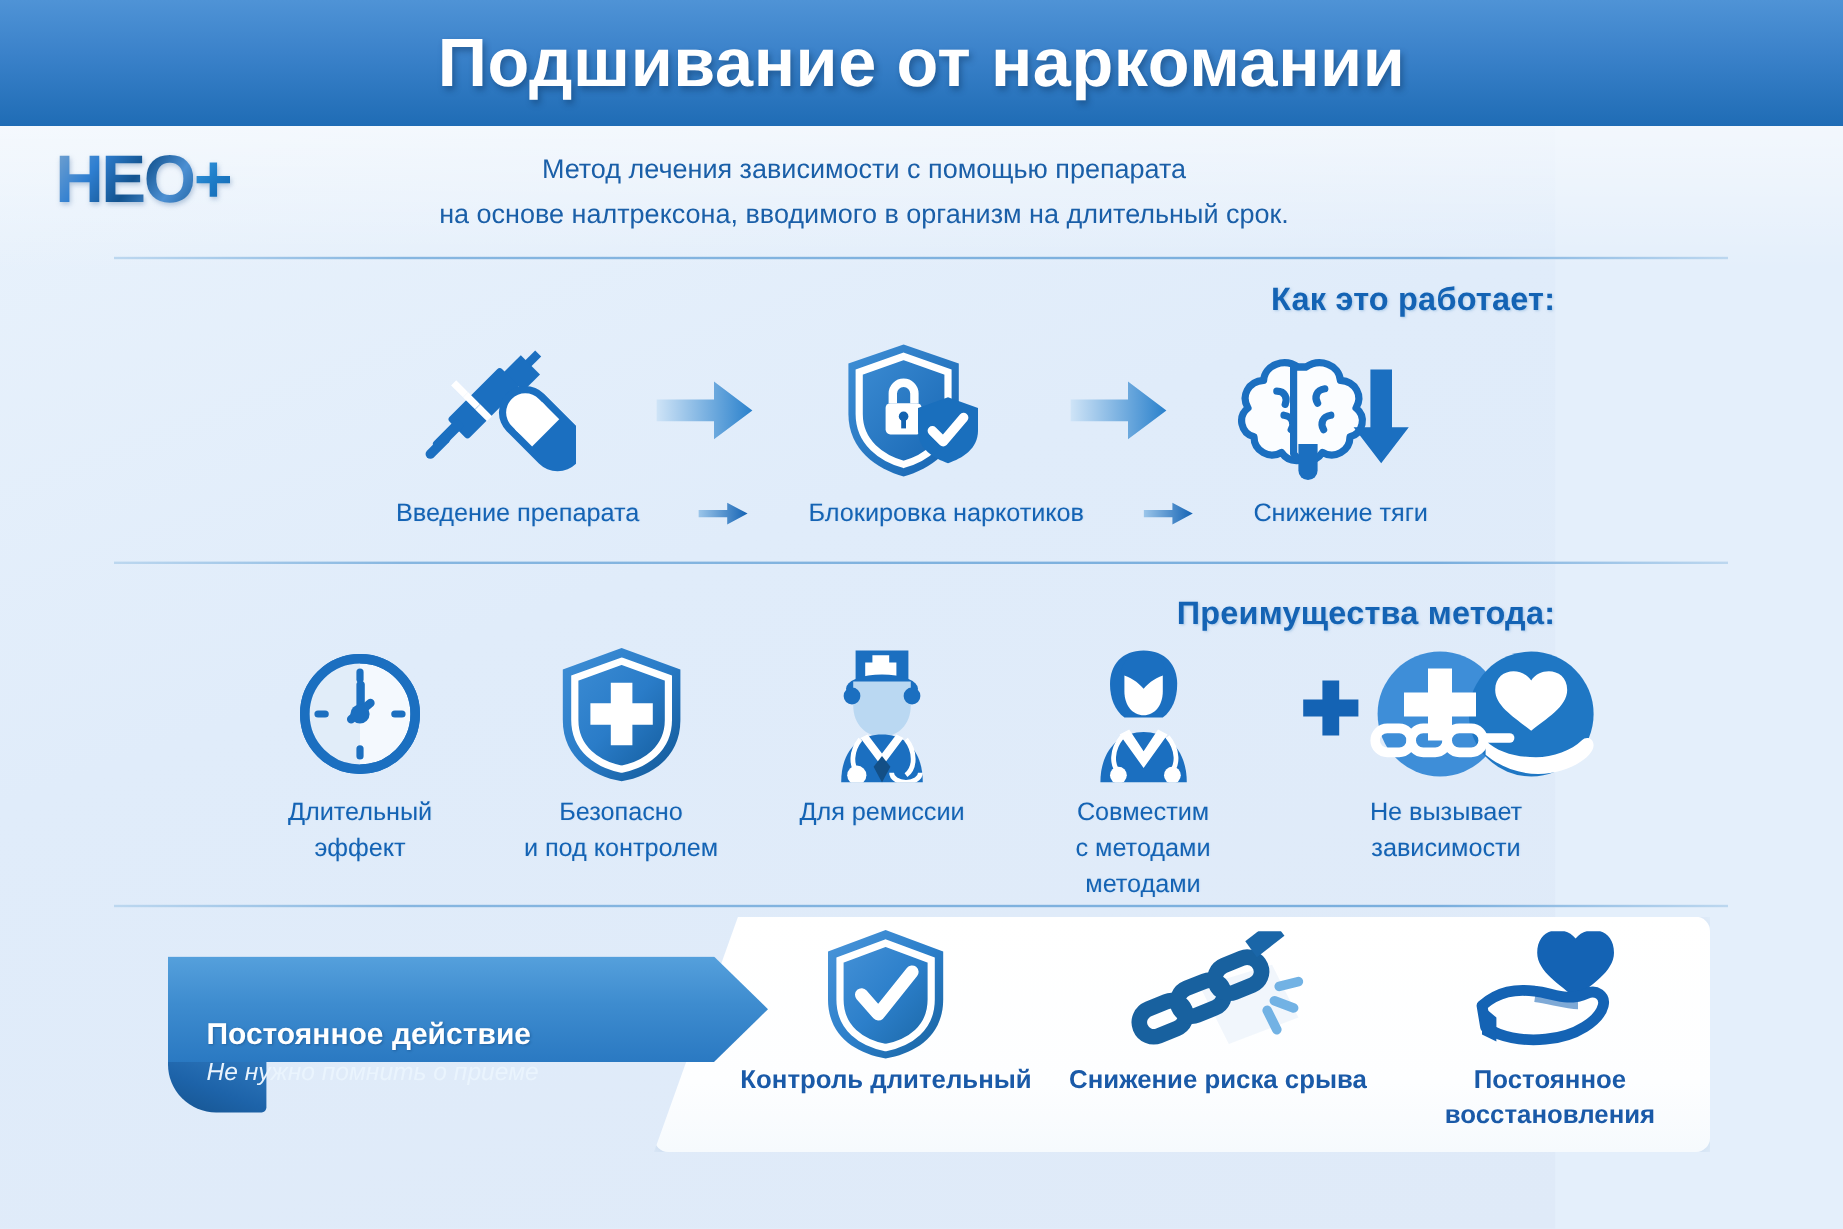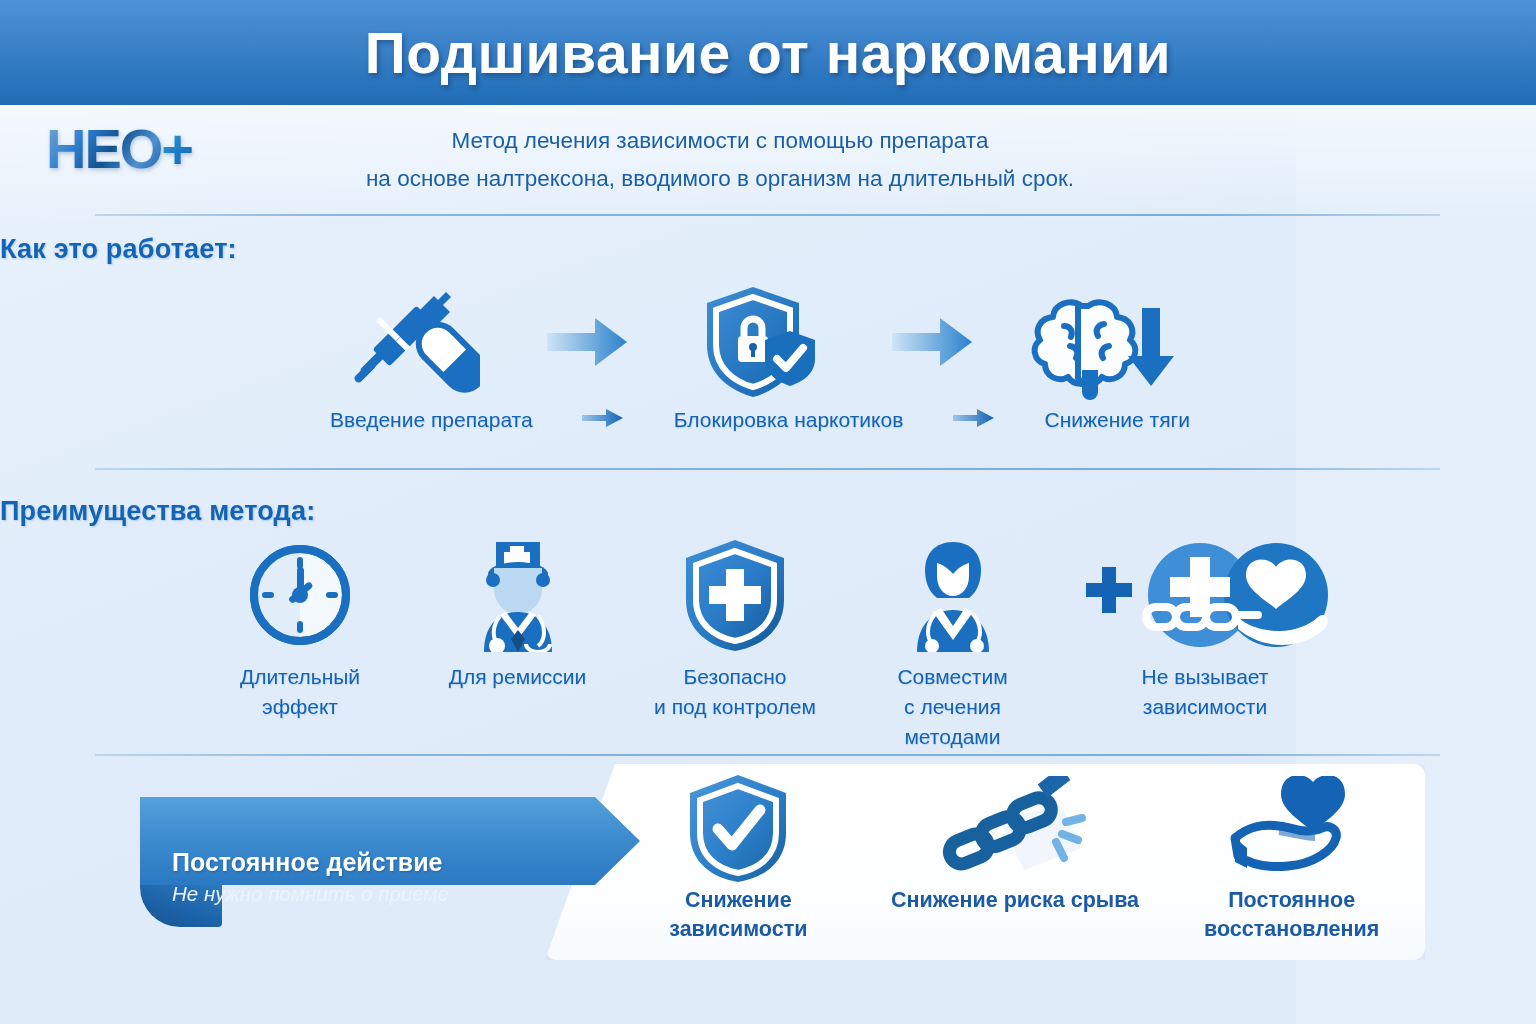--- a/index.html
+++ b/index.html
@@ -51,38 +51,38 @@
   .divider{
     position:absolute;left:95px;width:1345px;height:2px;
     background:linear-gradient(90deg,#bcd7ef 0%,#86b6e0 18%,#79aedd 82%,#bcd7ef 100%);
   }
   #div1{top:214px;}
   #div2{top:468px;}
   #div3{top:754px;}
 
   
   .sec-title{
-    position:absolute;width:100%;text-align:left;
+    position:absolute;width:100%;text-align:right;
     color:#1463b4;font-size:27px;font-weight:bold;letter-spacing:.2px;
     text-shadow:1px 1px 2px rgba(120,170,215,.5);
   }
   #t-how{top:234px;}
   #t-ben{top:496px;}
 
   
   .how-icons{
     position:absolute;top:282px;left:340px;width:840px;height:120px;
     display:flex;align-items:center;justify-content:space-between;
   }
   .how-icons .icbox{width:150px;height:118px;display:flex;align-items:center;justify-content:center;}
   .how-icons .bigarrow{width:90px;height:60px;display:flex;align-items:center;justify-content:center;}
 
   .how-labels{
     position:absolute;top:408px;left:330px;width:860px;height:40px;
-    display:flex;align-items:flex-start;justify-content:space-between;
+    display:flex;align-items:center;justify-content:space-between;
   }
   .how-labels .lab{
     color:#1463b4;font-size:21px;font-weight:500;white-space:nowrap;
     text-shadow:.5px .5px 1px rgba(150,190,225,.5);
   }
   .how-labels .smallarrow{width:46px;display:flex;align-items:center;justify-content:center;}
 
   
   .ben-row{
     position:absolute;top:540px;left:200px;width:1140px;height:200px;
@@ -294,20 +294,41 @@
           <circle cx="52" cy="52" r="8" fill="#1b6fc0"></circle>
         </svg>
       </div>
       <div class="cap">
         <div>Длительный эффект</div>
       </div>
     </div>
 
     <div class="ben">
       <div class="icn">
+        <svg width="108" height="116" viewBox="0 0 108 116">
+          <defs>
+            <linearGradient id="shc" x1="0" y1="0" x2="1" y2="1">
+              <stop offset="0" stop-color="#3f8fd6"></stop>
+                <stop offset=".5" stop-color="#2a7cc8"></stop>
+                <stop offset="1" stop-color="#0f5694"></stop>
+            </linearGradient>
+          </defs>
+          <path d="M54 3 L103 21 V63 C103 94 79 110 54 114 C29 110 5 94 5 63 V21 Z" fill="url(#shc)"></path>
+          <path d="M54 14 L93 28 V63 C93 87 74 100 54 104 C34 100 15 87 15 63 V28 Z" fill="none" stroke="#ffffff" stroke-width="6"></path>
+          <path d="M45 32 h18 v17 h17 v18 h-17 v17 h-18 v-17 h-17 v-18 h17 Z" fill="#fff"></path>
+        </svg>
+      </div>
+      <div class="cap">
+        <div>Безопасно</div>
+        <div>и под контролем</div>
+      </div>
+    </div>
+
+    <div class="ben">
+      <div class="icn">
         <svg width="104" height="114" viewBox="0 0 104 114">
           <path d="M30 4 h44 v24 h-44 Z" fill="#1b6fc0"></path>
           <path d="M44 8 h14 v6 h6 v12 h-6 v6 h-14 v-6 h-6 v-12 h6 Z" fill="#fff"></path>
           <ellipse cx="52" cy="36" rx="30" ry="12" fill="#1b6fc0"></ellipse>
           <path d="M28 30 h48 v20 c0 16 -11 26 -24 26 c-13 0 -24 -10 -24 -26 Z" fill="#bad8f2"></path>
           <circle cx="27" cy="42" r="7" fill="#1b6fc0"></circle>
           <circle cx="77" cy="42" r="7" fill="#1b6fc0"></circle>
           <path d="M18 114 c0 -26 14 -40 34 -40 c20 0 34 14 34 40 Z" fill="#1b6fc0"></path>
           <path d="M40 74 l12 16 l12 -16 l6 3 l-18 24 l-18 -24 Z" fill="#fff"></path>
           <path d="M52 92 l7 9 l-7 13 l-7 -13 Z" fill="#134f86"></path>
@@ -317,56 +338,35 @@
           <path d="M60 106 a12 8 0 0 0 24 0" fill="none" stroke="#fff" stroke-width="4"></path>
         </svg>
       </div>
       <div class="cap">
         <div>Для ремиссии</div>
       </div>
     </div>
 
     <div class="ben">
       <div class="icn">
-        <svg width="108" height="116" viewBox="0 0 108 116">
-          <defs>
-            <linearGradient id="shc" x1="0" y1="0" x2="1" y2="1">
-              <stop offset="0" stop-color="#3f8fd6"></stop>
-                <stop offset=".5" stop-color="#2a7cc8"></stop>
-                <stop offset="1" stop-color="#0f5694"></stop>
-            </linearGradient>
-          </defs>
-          <path d="M54 3 L103 21 V63 C103 94 79 110 54 114 C29 110 5 94 5 63 V21 Z" fill="url(#shc)"></path>
-          <path d="M54 14 L93 28 V63 C93 87 74 100 54 104 C34 100 15 87 15 63 V28 Z" fill="none" stroke="#ffffff" stroke-width="6"></path>
-          <path d="M45 32 h18 v17 h17 v18 h-17 v17 h-18 v-17 h-17 v-18 h17 Z" fill="#fff"></path>
-        </svg>
-      </div>
-      <div class="cap">
-        <div>Безопасно</div>
-        <div>и под контролем</div>
-      </div>
-    </div>
-
-    <div class="ben">
-      <div class="icn">
         <svg width="104" height="114" viewBox="0 0 104 114">
           <path d="M52 4 c-18 0 -28 12 -28 28 c0 12 4 22 12 28 h32 c8 -6 12 -16 12 -28 c0 -16 -10 -28 -28 -28 Z" fill="#1b6fc0"></path>
           <path d="M36 24 c0 -10 6 -16 16 -16 c10 0 16 6 16 16 v14 c0 12 -7 20 -16 20 c-9 0 -16 -8 -16 -20 Z" fill="#fff"></path>
           <path d="M52 6 c12 0 18 8 19 18 c-8 2 -14 6 -19 12 c-5 -6 -11 -10 -19 -12 C34 14 40 6 52 6 Z" fill="#1b6fc0"></path>
           <path d="M16 114 c0 -27 16 -42 36 -42 c20 0 36 15 36 42 Z" fill="#1b6fc0"></path>
           <path d="M40 70 l12 18 l12 -18 l8 4 l-20 28 l-20 -28 Z" fill="#fff"></path>
           <path d="M34 76 c-9 11 -9 24 -2 30" fill="none" stroke="#fff" stroke-width="4"></path>
           <circle cx="31" cy="108" r="7" fill="#fff"></circle>
           <path d="M72 76 c9 11 9 24 2 30" fill="none" stroke="#fff" stroke-width="4"></path>
           <circle cx="76" cy="108" r="7" fill="#fff"></circle>
         </svg>
       </div>
       <div class="cap">
         <div>Совместим</div>
-        <div>с лечения</div>
+        <div>с методами</div>
         <div>методами</div>
       </div>
     </div>
 
     <div class="ben wide">
       <div class="icn">
         <svg width="250" height="112" viewBox="0 0 250 112">
           <path d="M6 44 h16 v-16 h14 v16 h16 v14 h-16 v16 h-14 v-16 h-16 Z" fill="#1463b4"></path>
           <circle cx="120" cy="56" r="52" fill="#3e8ed8"></circle>
           <circle cx="196" cy="56" r="52" fill="#1f77c4"></circle>
@@ -411,21 +411,21 @@
                 <stop offset=".52" stop-color="#2c7fca"></stop>
                 <stop offset="1" stop-color="#17629f"></stop>
             </linearGradient>
           </defs>
           <path d="M52 2 L100 20 V60 C100 90 77 105 52 109 C27 105 4 90 4 60 V20 Z" fill="url(#sc2)"></path>
           <path d="M52 13 L90 27 V60 C90 84 72 96 52 100 C32 96 14 84 14 60 V27 Z" fill="none" stroke="#ffffff" stroke-width="6"></path>
           <path d="M32 56 l14 16 l28 -35" fill="none" stroke="#fff" stroke-width="11" stroke-linecap="round" stroke-linejoin="round"></path>
         </svg>
       </div>
       <div class="cap">
-        <div>Снижение зависимости</div>
+        <div>Контроль длительный</div>
       </div>
     </div>
 
     <div class="pitem">
       <div class="icn">
         <svg width="150" height="104" viewBox="0 0 150 104">
           <path d="M60 46 L120 28 l22 44 l-58 22 Z" fill="#eef5fc" opacity=".85"></path>
           <g transform="rotate(-22 70 52)">
             <g fill="none" stroke="#18619f" stroke-width="13" stroke-linecap="round">
               <rect x="4" y="44" width="40" height="24" rx="12"></rect>

